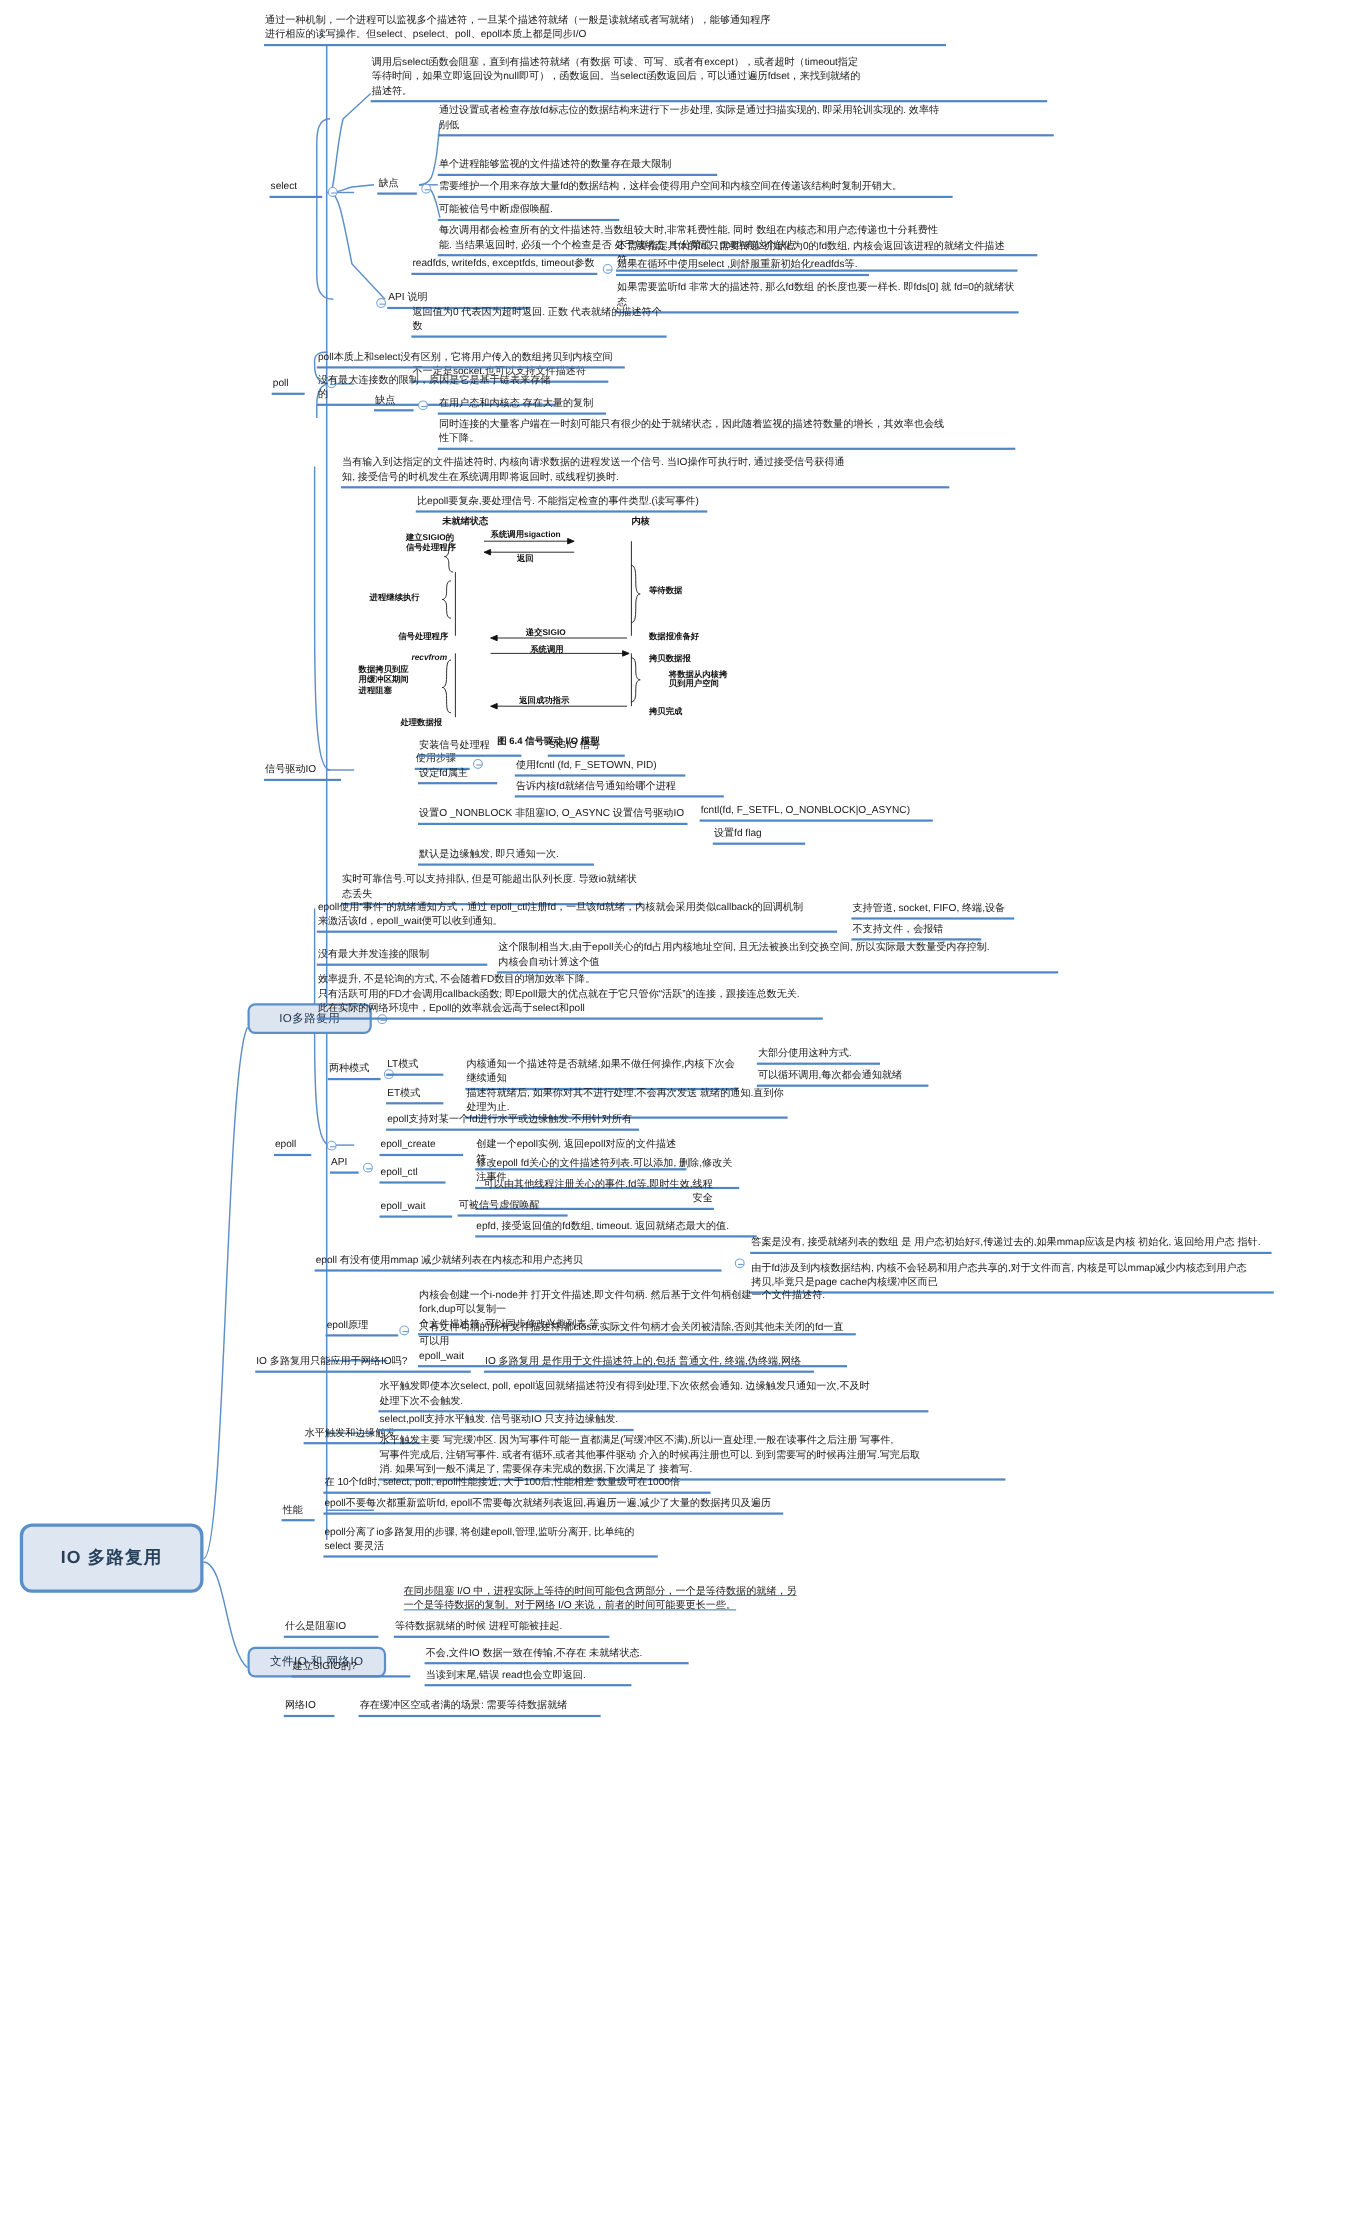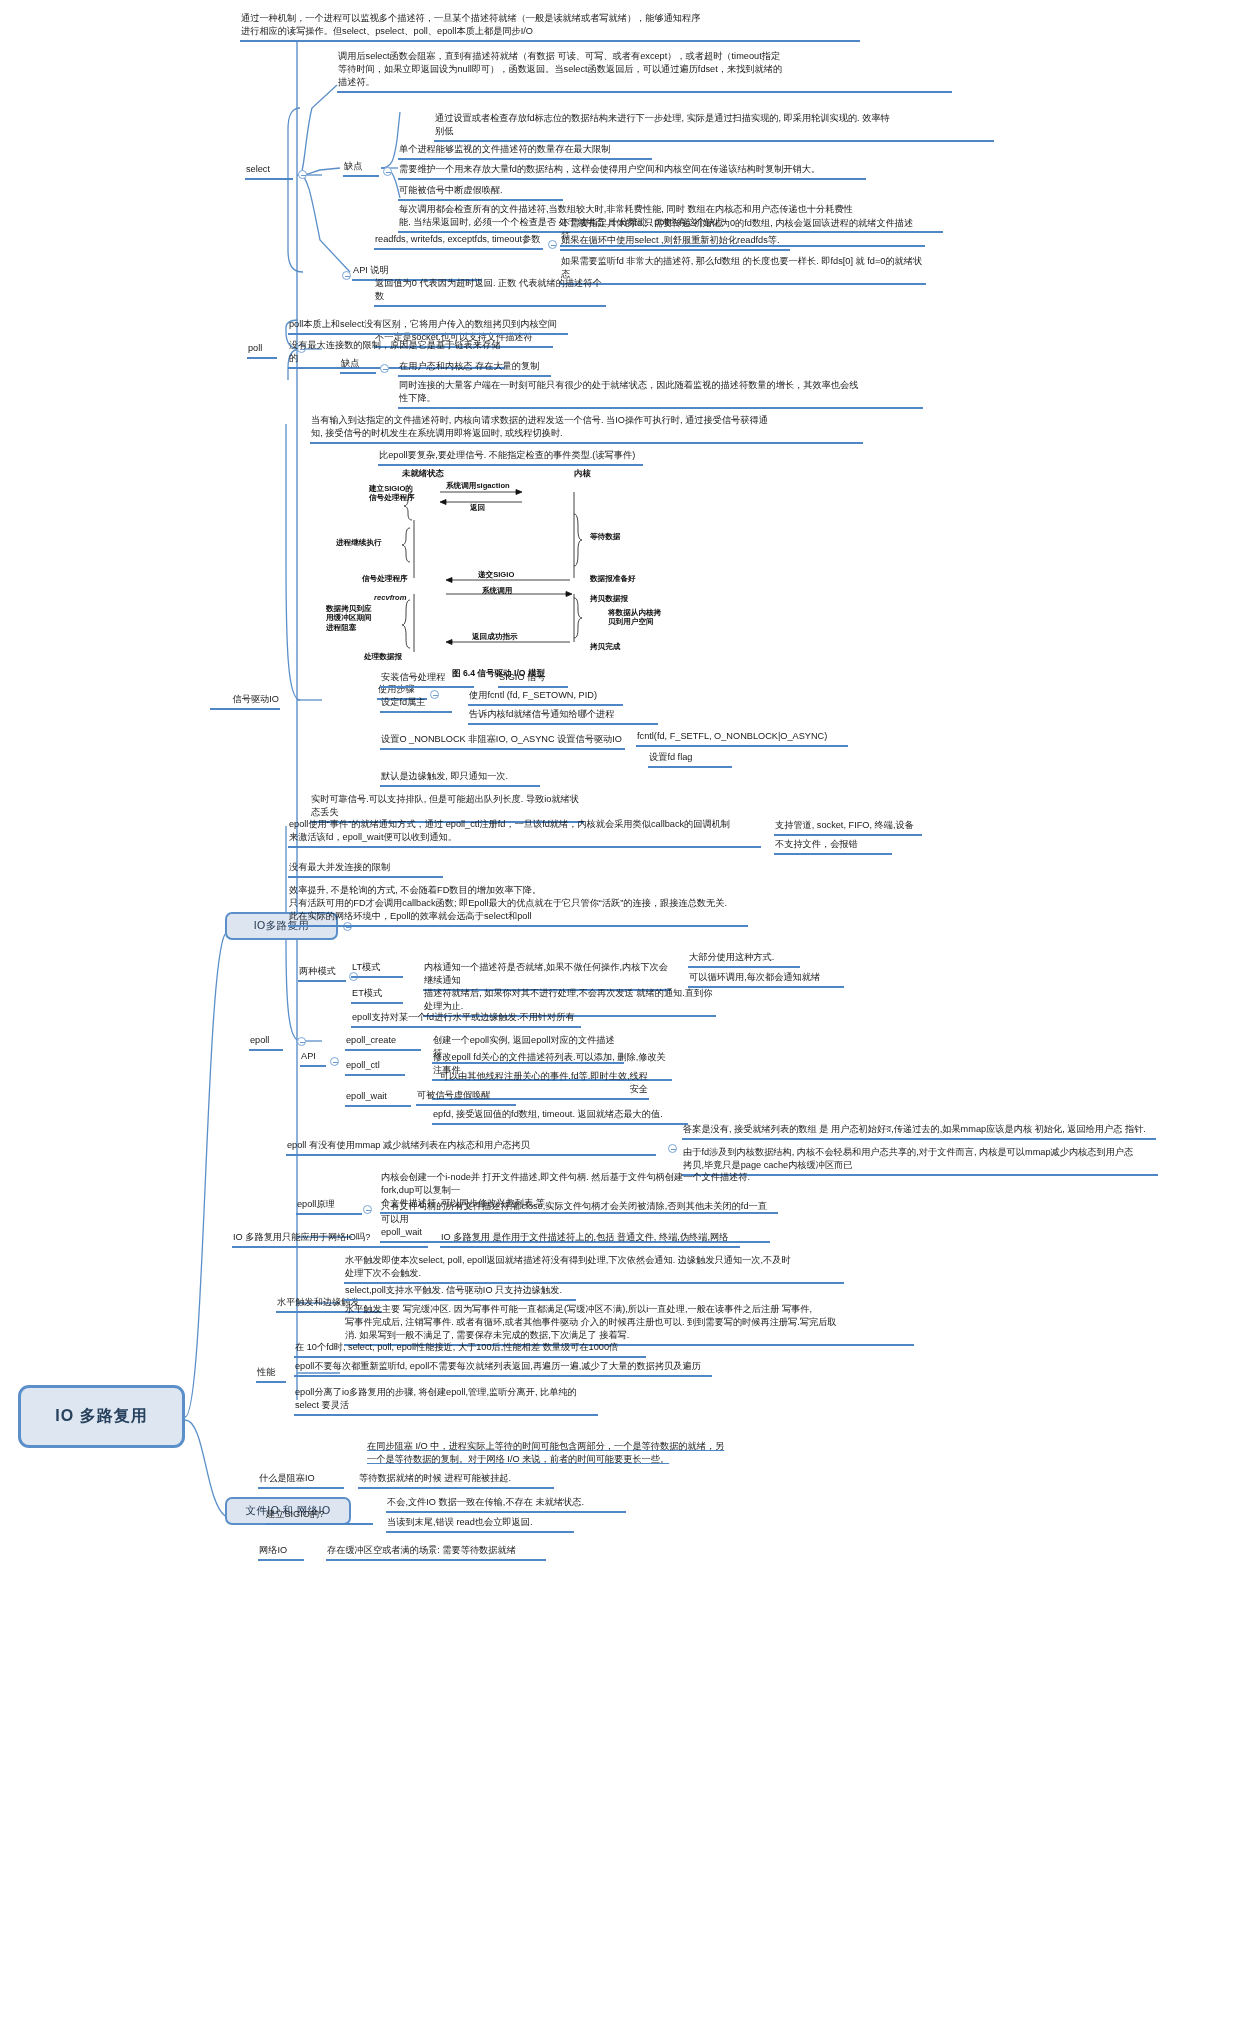--- a/index.html
+++ b/index.html
@@ -129,21 +129,21 @@
 <div class="tnode" style="left:245px; top:163px; width:48px;">select</div>
 <div class="toggle" style="left:298px; top:170px;"></div>
 
 <div class="tnode" style="left:337px; top:50px; width:615px;">调用后select函数会阻塞，直到有描述符就绪（有数据 可读、可写、或者有except），或者超时（timeout指定
 等待时间，如果立即返回设为null即可），函数返回。当select函数返回后，可以通过遍历fdset，来找到就绪的
 描述符。</div>
 
 <div class="tnode" style="left:343px; top:160px; width:36px;">缺点</div>
 <div class="toggle" style="left:383px; top:167px;"></div>
 
-<div class="tnode" style="left:398px; top:112px; width:560px;margin-left:36px;">通过设置或者检查存放fd标志位的数据结构来进行下一步处理, 实际是通过扫描实现的, 即采用轮训实现的. 效率特
+<div class="tnode" style="left:398px; top:94px; width:560px;">通过设置或者检查存放fd标志位的数据结构来进行下一步处理, 实际是通过扫描实现的, 即采用轮训实现的. 效率特
 别低</div>
 <div class="tnode" style="left:398px; top:143px; width:254px;">单个进程能够监视的文件描述符的数量存在最大限制</div>
 <div class="tnode" style="left:398px; top:163px; width:468px;">需要维护一个用来存放大量fd的数据结构，这样会使得用户空间和内核空间在传递该结构时复制开销大。</div>
 <div class="tnode" style="left:398px; top:184px; width:165px;">可能被信号中断虚假唤醒.</div>
 <div class="tnode" style="left:398px; top:203px; width:545px;">每次调用都会检查所有的文件描述符,当数组较大时,非常耗费性能, 同时 数组在内核态和用户态传递也十分耗费性
 能. 当结果返回时, 必须一个个检查是否 处于就绪态. 十分繁琐., poll也有这个缺点</div>
 
 <div class="tnode" style="left:352px; top:264px; width:130px;">API 说明</div>
 <div class="toggle" style="left:342px; top:271px;"></div>
 
@@ -161,21 +161,21 @@
 
 <div class="tnode" style="left:288px; top:318px; width:280px;">poll本质上和select没有区别，它将用户传入的数组拷贝到内核空间</div>
 <div class="tnode" style="left:288px; top:339px; width:217px;">没有最大连接数的限制，原因是它是基于链表来存储的</div>
 
 <div class="tnode" style="left:340px; top:357px; width:36px;">缺点</div>
 <div class="toggle" style="left:380px; top:364px;"></div>
 <div class="tnode" style="left:398px; top:360px; width:153px;">在用户态和内核态 存在大量的复制</div>
 <div class="tnode" style="left:398px; top:379px; width:525px;">同时连接的大量客户端在一时刻可能只有很少的处于就绪状态，因此随着监视的描述符数量的增长，其效率也会线
 性下降。</div>
 
-<div class="tnode" style="left:210px; top:693px; width:70px;text-align:right;">信号驱动IO</div>
+<div class="tnode" style="left:240px; top:693px; width:70px;">信号驱动IO</div>
 
 <div class="tnode" style="left:310px; top:414px; width:553px;">当有输入到达指定的文件描述符时, 内核向请求数据的进程发送一个信号. 当IO操作可执行时, 通过接受信号获得通
 知, 接受信号的时机发生在系统调用即将返回时, 或线程切换时.</div>
 <div class="tnode" style="left:378px; top:449px; width:265px;">比epoll要复杂,要处理信号. 不能指定检查的事件类型.(读写事件)</div>
 
 <div id="figure">
   <svg viewBox="0 0 330 190" width="330" height="190" style="position:absolute;left:0;top:0;">
     <g stroke="#111" fill="none" stroke-width="0.8">
 
       <path d="M60 22 C 56 22, 56 26, 56 30 C 56 34, 54 36, 52 36 C 54 36, 56 38, 56 42 C 56 46, 56 50, 60 50"></path>
@@ -255,20 +255,22 @@
 
 <div class="tnode" style="left:249px; top:1034px; width:34px;">epoll</div>
 <div class="toggle" style="left:297px; top:1037px;"></div>
 
 <div class="tnode" style="left:288px; top:818px; width:473px;">epoll使用“事件”的就绪通知方式，通过 epoll_ctl注册fd，一旦该fd就绪，内核就会采用类似callback的回调机制
 来激活该fd，epoll_wait便可以收到通知。</div>
 <div class="tnode" style="left:774px; top:819px; width:148px;">支持管道, socket, FIFO, 终端,设备</div>
 <div class="tnode" style="left:774px; top:838px; width:118px;">不支持文件，会报错</div>
 
 <div class="tnode" style="left:288px; top:861px; width:155px;">没有最大并发连接的限制</div>
+<div class="tnode" style="left:452px; top:855px; width:510px;">这个限制相当大,由于epoll关心的fd占用内核地址空间, 且无法被换出到交换空间, 所以实际最大数量受内存控制.
+内核会自动计算这个值</div>
 
 <div class="tnode" style="left:288px; top:884px; width:460px;">效率提升, 不是轮询的方式, 不会随着FD数目的增加效率下降。
 只有活跃可用的FD才会调用callback函数; 即Epoll最大的优点就在于它只管你“活跃”的连接，跟接连总数无关.
 此在实际的网络环境中，Epoll的效率就会远高于select和poll</div>
 
 <div class="tnode" style="left:298px; top:965px; width:48px;">两种模式</div>
 <div class="toggle" style="left:349px; top:972px;"></div>
 
 <div class="tnode" style="left:351px; top:961px; width:52px;">LT模式</div>
 <div class="tnode" style="left:423px; top:961px; width:248px;">内核通知一个描述符是否就绪,如果不做任何操作,内核下次会继续通知</div>

